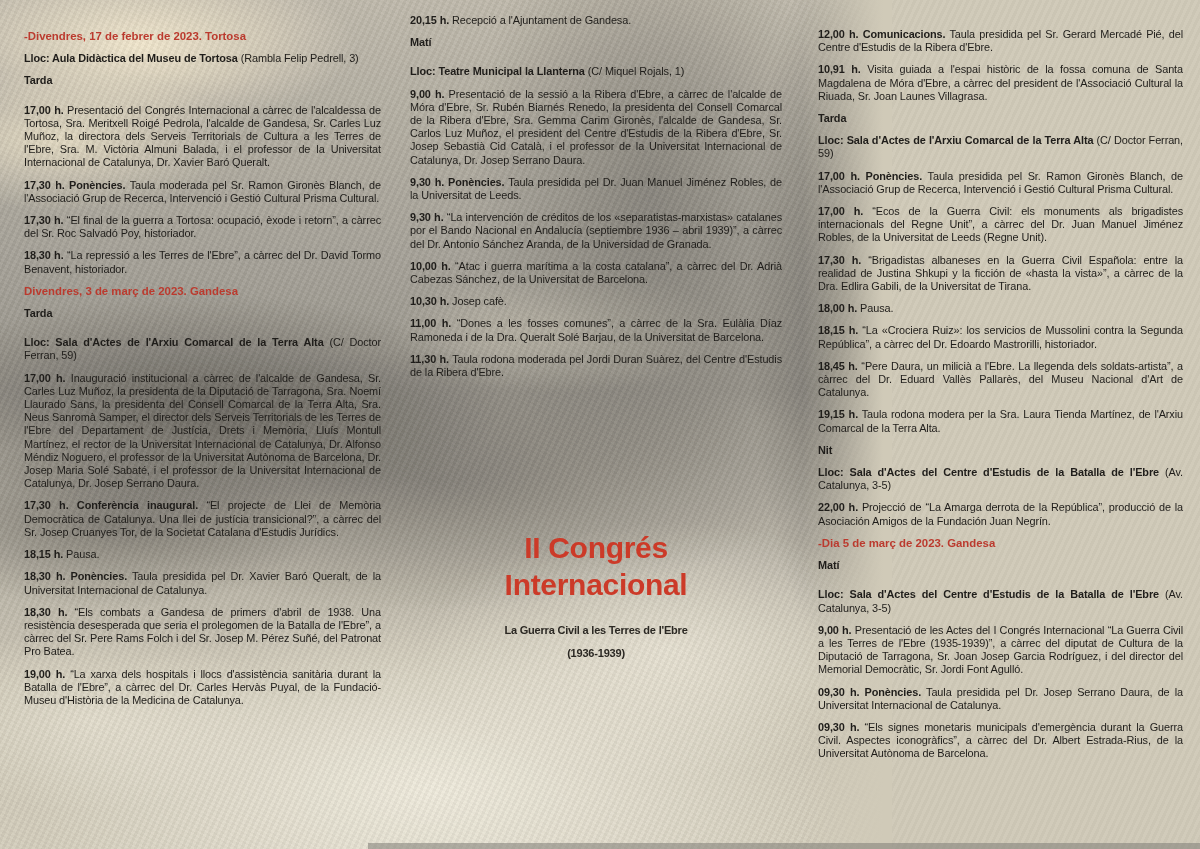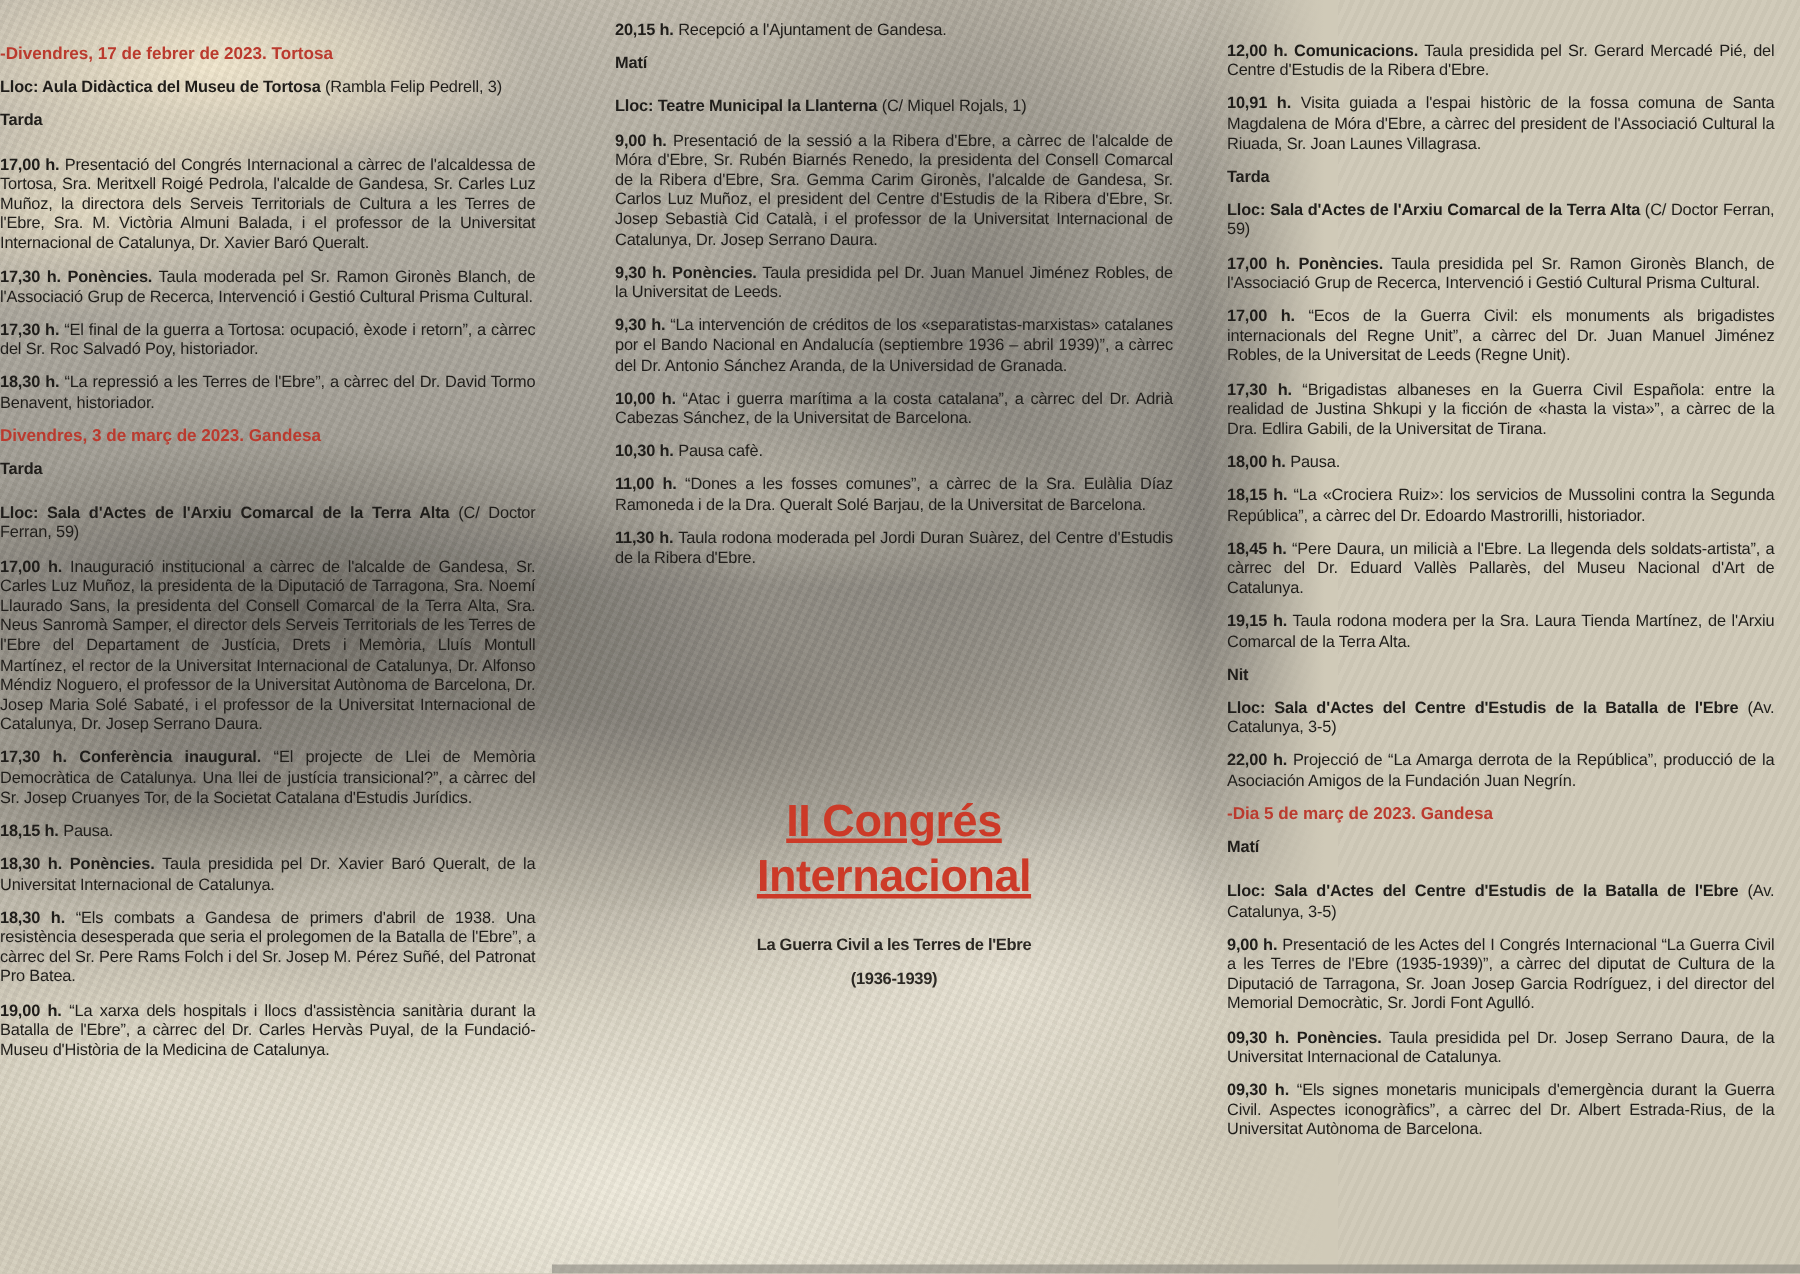--- a/index.html
+++ b/index.html
@@ -36,38 +36,37 @@
   }
   #photo-bottom-edge{
     position:absolute;left:368px;bottom:0;width:832px;height:6px;
     background:rgba(128,126,118,0.55);
   }
   .col{
     position:absolute;
     font-size:10.9px;line-height:13.2px;letter-spacing:-0.1px;
     color:#1f1d1a;text-align:justify;
   }
-  #col1{left:0;top:30px;width:357px;}
+  #col1{left:24px;top:30px;width:357px;}
   #col2{left:410px;top:14px;width:372px;}
   #col3{left:818px;top:28px;width:365px;}
   .blk{margin-top:9px;}
   .col > .blk:first-child{margin-top:0;}
   .blk.tight{margin-top:16px;}
   .date{
     color:var(--accent-red,#bb3a2e);font-weight:bold;font-size:11.4px;
     text-align:left;letter-spacing:0;
   }
   .part{font-weight:bold;text-align:left;}
   .loc b{font-weight:bold;}
   .entry b{font-weight:bold;}
   .congress{margin-top:150px;text-align:center;}
   .congress .t{
     font-size:30px;line-height:37px;font-weight:bold;letter-spacing:-0.3px;
     color:var(--title-red,#cc3a28);
-    text-decoration:underline;
   }
   .congress .sub{
     margin-top:16px;font-size:11px;line-height:23px;font-weight:bold;
     color:#2b2823;letter-spacing:-0.2px;
   }
 </style>
 </head>
 <body>
 
 <div id="page">
@@ -92,21 +91,21 @@
       <div class="blk entry"><b>19,00 h.</b><span> “La xarxa dels hospitals i llocs d'assistència sanitària durant la Batalla de l'Ebre”, a càrrec del Dr. Carles Hervàs Puyal, de la Fundació-Museu d'Història de la Medicina de Catalunya.</span></div>
     </div>
   <div id="col2" class="col">
       <div class="blk entry"><b>20,15 h.</b><span> Recepció a l'Ajuntament de Gandesa.</span></div>
       <div class="blk part">Matí</div>
       <div class="blk loc tight"><b>Lloc: Teatre Municipal la Llanterna</b><span> (C/ Miquel Rojals, 1)</span></div>
       <div class="blk entry"><b>9,00 h.</b><span> Presentació de la sessió a la Ribera d'Ebre, a càrrec de l'alcalde de Móra d'Ebre, Sr. Rubén Biarnés Renedo, la presidenta del Consell Comarcal de la Ribera d'Ebre, Sra. Gemma Carim Gironès, l'alcalde de Gandesa, Sr. Carlos Luz Muñoz, el president del Centre d'Estudis de la Ribera d'Ebre, Sr. Josep Sebastià Cid Català, i el professor de la Universitat Internacional de Catalunya, Dr. Josep Serrano Daura.</span></div>
       <div class="blk entry"><b>9,30 h. Ponències.</b><span> Taula presidida pel Dr. Juan Manuel Jiménez Robles, de la Universitat de Leeds.</span></div>
       <div class="blk entry"><b>9,30 h.</b><span> “La intervención de créditos de los «separatistas-marxistas» catalanes por el Bando Nacional en Andalucía (septiembre 1936 – abril 1939)”, a càrrec del Dr. Antonio Sánchez Aranda, de la Universidad de Granada.</span></div>
       <div class="blk entry"><b>10,00 h.</b><span> “Atac i guerra marítima a la costa catalana”, a càrrec del Dr. Adrià Cabezas Sánchez, de la Universitat de Barcelona.</span></div>
-      <div class="blk entry"><b>10,30 h.</b><span> Pausa cafè.</span></div>
+      <div class="blk entry"><b>10,30 h.</b><span> Josep cafè.</span></div>
       <div class="blk entry"><b>11,00 h.</b><span> “Dones a les fosses comunes”, a càrrec de la Sra. Eulàlia Díaz Ramoneda i de la Dra. Queralt Solé Barjau, de la Universitat de Barcelona.</span></div>
       <div class="blk entry"><b>11,30 h.</b><span> Taula rodona moderada pel Jordi Duran Suàrez, del Centre d'Estudis de la Ribera d'Ebre.</span></div>
       <div class="blk congress">
         <div class="t">II Congrés</div>
         <div class="t">Internacional</div>
         <div class="sub">
           <div>La Guerra Civil a les Terres de l'Ebre</div>
           <div>(1936-1939)</div>
         </div>
       </div>

